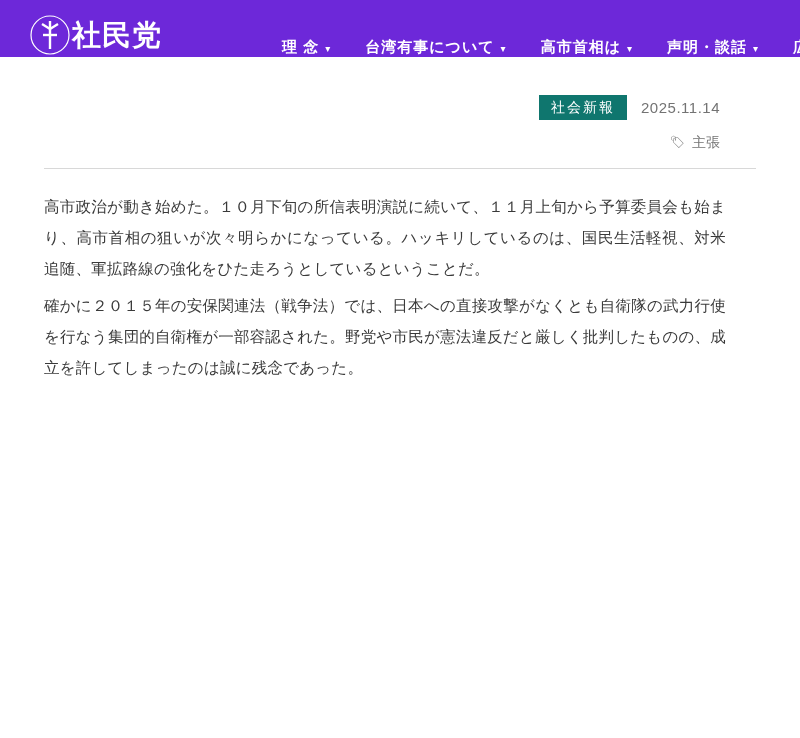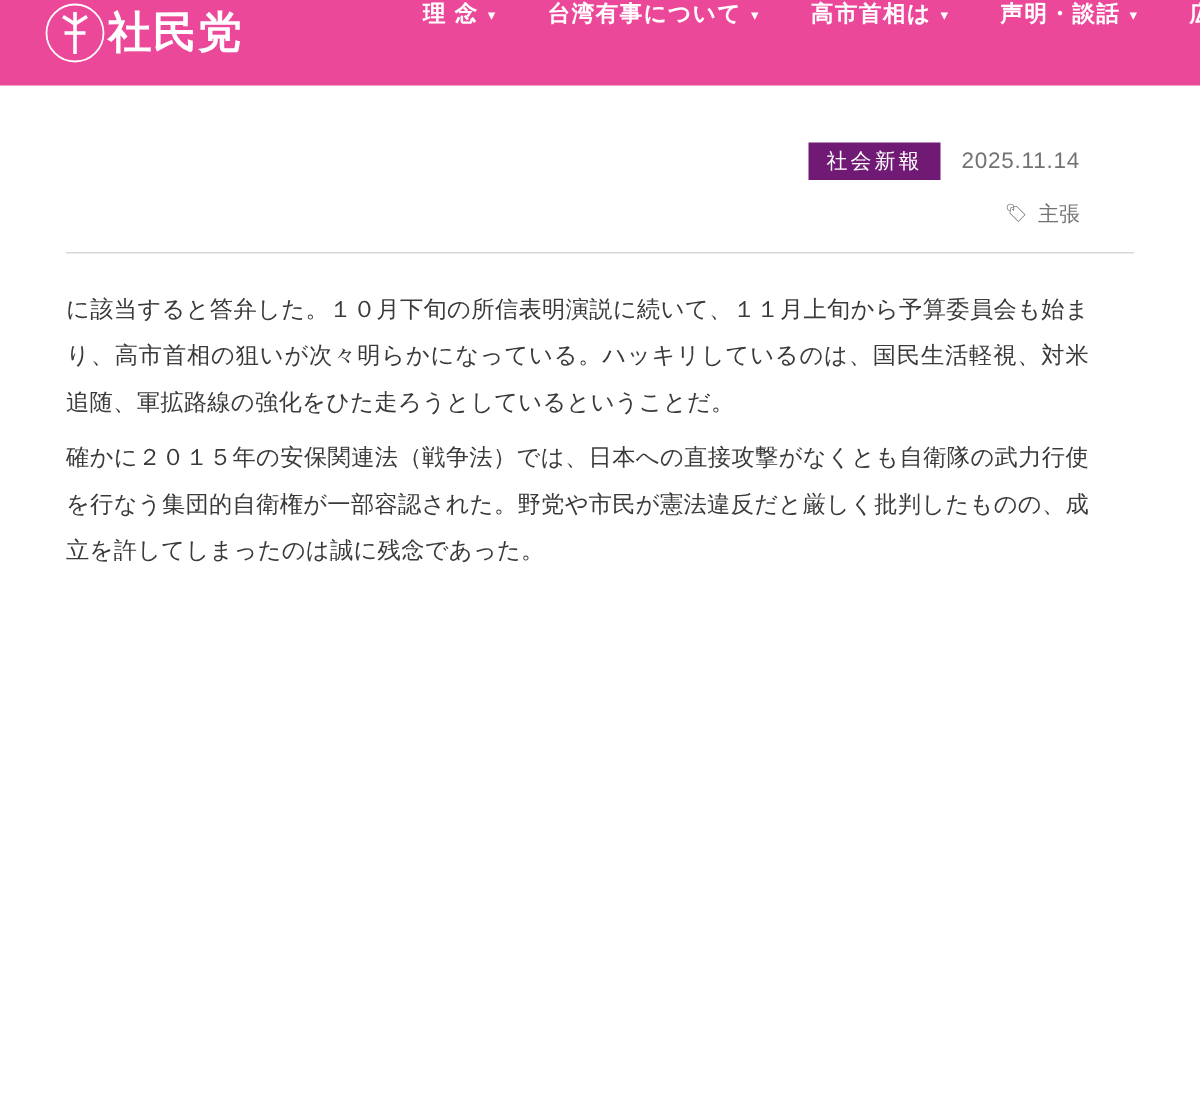--- a/index.html
+++ b/index.html
@@ -12,23 +12,23 @@
     height: 738px;
     overflow: hidden;
     font-family: "Liberation Sans", "DejaVu Sans", sans-serif;
     color: #333333;
   }
 
   
   .site-header {
     position: relative;
     height: 57px;
-    background: #ec4899;
-    display: flex;
-    align-items: flex-start;
+    background: #6d28d9;
+    display: flex;
+    align-items: flex-end;
     overflow: hidden;
   }
   .logo {
     display: flex;
     align-items: center;
     margin-left: 30px;
     height: 44px;
   }
   .logo-mark {
     width: 40px;
@@ -99,21 +99,21 @@
   }
 
   .meta-row {
     display: flex;
     align-items: center;
     justify-content: flex-end;
     margin-top: 38px;
     padding-right: 36px;
   }
   .category-badge {
-    background: #701a75;
+    background: #0f766e;
     color: #ffffff;
     font-size: 14px;
     padding: 5px 12px 6px 12px;
     letter-spacing: 2px;
     line-height: 1;
   }
   .date-text {
     color: #737373;
     font-size: 15px;
     margin-left: 14px;
@@ -209,17 +209,17 @@
   </div>
 
   <div class="tag-row">
     <span class="tag-icon">🏷</span>
     <a class="tag-link" href="#">主張</a>
   </div>
 
   <hr class="divider">
 
   <div class="article-body">
-    <p>に該当すると答弁した。１０月下旬の所信表明演説に続いて、１１月上旬から予算委員会も始まり、高市首相の狙いが次々明らかになっている。ハッキリしているのは、国民生活軽視、対米追随、軍拡路線の強化をひた走ろうとしているということだ。</p>
+    <p>高市政治が動き始めた。１０月下旬の所信表明演説に続いて、１１月上旬から予算委員会も始まり、高市首相の狙いが次々明らかになっている。ハッキリしているのは、国民生活軽視、対米追随、軍拡路線の強化をひた走ろうとしているということだ。</p>
     <p>確かに２０１５年の安保関連法（戦争法）では、日本への直接攻撃がなくとも自衛隊の武力行使を行なう集団的自衛権が一部容認された。野党や市民が憲法違反だと厳しく批判したものの、成立を許してしまったのは誠に残念であった。</p>
   </div>
 
 </div>
 
 </body></html>

